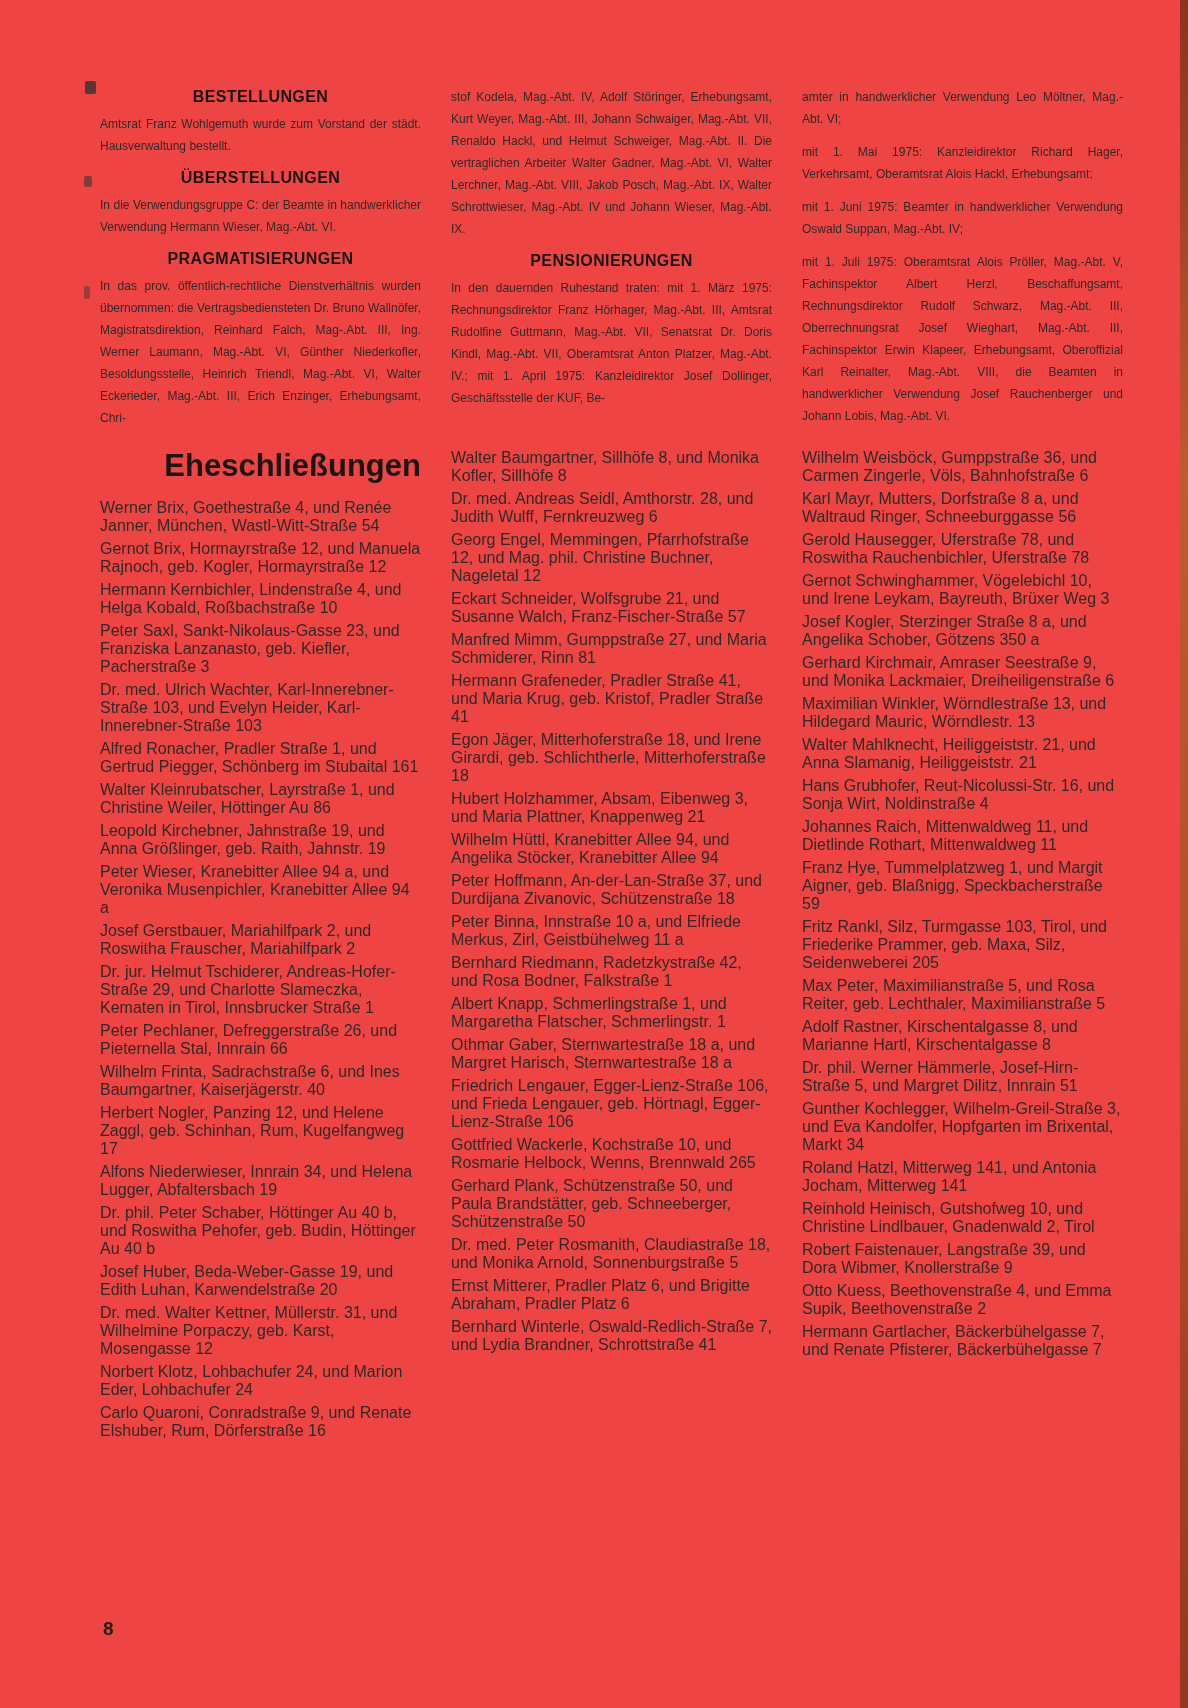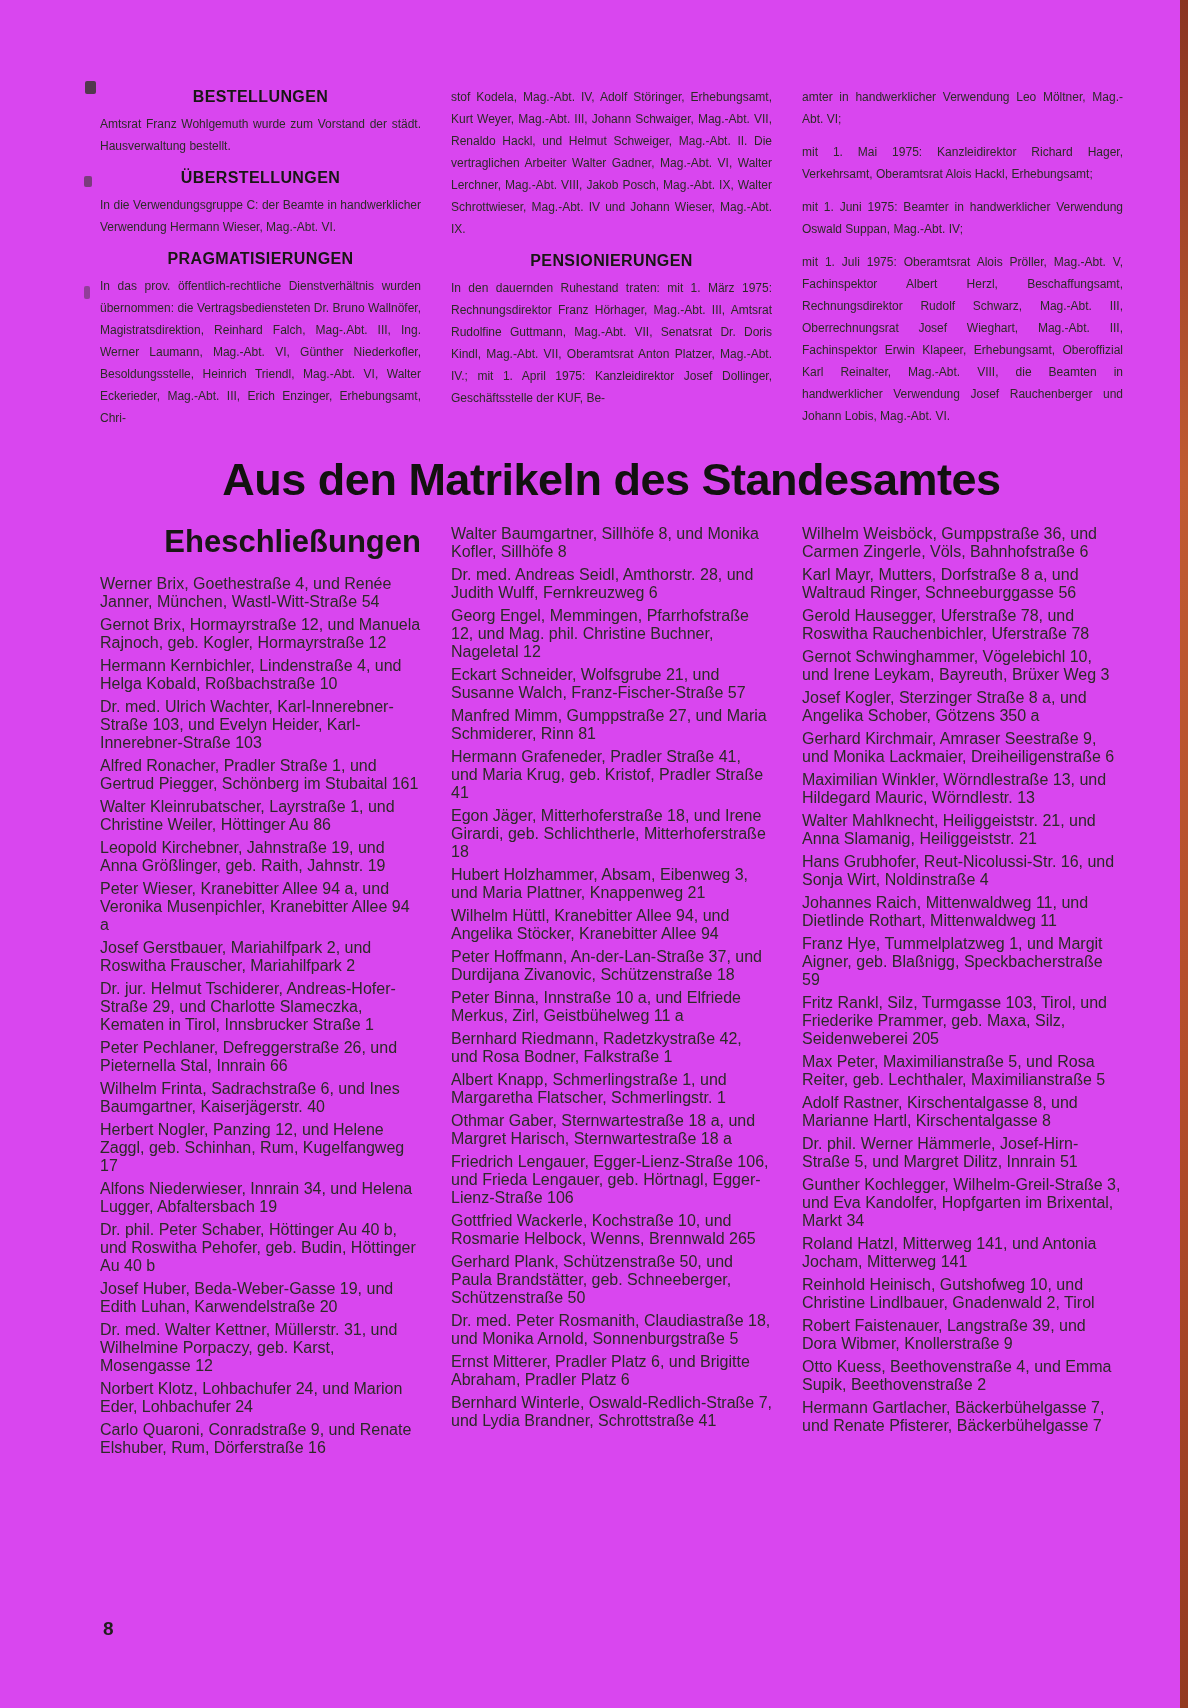--- a/index.html
+++ b/index.html
@@ -53,21 +53,21 @@
   }
 
   .page-number{
     position:absolute;left:103px;top:1618px;
     font-size:19px;font-weight:bold;color:#201f1c;
   }
 </style>
 </head>
 <body>
 
-<div class="page" style="background: #d946ef; color: rgb(44, 43, 39);">
+<div class="page" style="background: #ef4444; color: rgb(44, 43, 39);">
   <div class="edge-strip"></div>
   <div class="speck s1"></div>
   <div class="speck s2"></div>
   <div class="speck s3"></div>
 
   <div class="top-section cols" id="top-columns">
       <div class="col">
         <div class="heading">BESTELLUNGEN</div>
         <div class="para">Amtsrat Franz Wohlgemuth wurde zum Vorstand der städt. Hausverwaltung bestellt.</div>
         <div class="heading">ÜBERSTELLUNGEN</div>
@@ -81,28 +81,28 @@
         <div class="para">In den dauernden Ruhestand traten: mit 1. März 1975: Rechnungsdirektor Franz Hörhager, Mag.-Abt. III, Amtsrat Rudolfine Guttmann, Mag.-Abt. VII, Senatsrat Dr. Doris Kindl, Mag.-Abt. VII, Oberamtsrat Anton Platzer, Mag.-Abt. IV.; mit 1. April 1975: Kanzleidirektor Josef Dollinger, Geschäftsstelle der KUF, Be-</div>
       </div>
       <div class="col">
         <div class="para">amter in handwerklicher Verwendung Leo Möltner, Mag.-Abt. VI;</div>
         <div class="para">mit 1. Mai 1975: Kanzleidirektor Richard Hager, Verkehrsamt, Oberamtsrat Alois Hackl, Erhebungsamt;</div>
         <div class="para">mit 1. Juni 1975: Beamter in handwerklicher Verwendung Oswald Suppan, Mag.-Abt. IV;</div>
         <div class="para">mit 1. Juli 1975: Oberamtsrat Alois Pröller, Mag.-Abt. V, Fachinspektor Albert Herzl, Beschaffungsamt, Rechnungsdirektor Rudolf Schwarz, Mag.-Abt. III, Oberrechnungsrat Josef Wieghart, Mag.-Abt. III, Fachinspektor Erwin Klapeer, Erhebungsamt, Oberoffizial Karl Reinalter, Mag.-Abt. VIII, die Beamten in handwerklicher Verwendung Josef Rauchenberger und Johann Lobis, Mag.-Abt. VI.</div>
       </div>
     </div>
 
-  <h1 class="headline">Aus den Matrikeln des Standesamtes</h1>
 
   <div class="marriage-section cols" id="marriage-columns">
       <div class="col">
         <h2 class="section-title">Eheschließungen</h2>
         <p class="entry">Werner Brix, Goethestraße 4, und Renée Janner, München, Wastl-Witt-Straße 54</p>
         <p class="entry">Gernot Brix, Hormayrstraße 12, und Manuela Rajnoch, geb. Kogler, Hormayrstraße 12</p>
         <p class="entry">Hermann Kernbichler, Lindenstraße 4, und Helga Kobald, Roßbachstraße 10</p>
+        <p class="entry">Peter Saxl, Sankt-Nikolaus-Gasse 23, und Franziska Lanzanasto, geb. Kiefler, Pacherstraße 3</p>
         <p class="entry">Dr. med. Ulrich Wachter, Karl-Innerebner-Straße 103, und Evelyn Heider, Karl-Innerebner-Straße 103</p>
         <p class="entry">Alfred Ronacher, Pradler Straße 1, und Gertrud Piegger, Schönberg im Stubaital 161</p>
         <p class="entry">Walter Kleinrubatscher, Layrstraße 1, und Christine Weiler, Höttinger Au 86</p>
         <p class="entry">Leopold Kirchebner, Jahnstraße 19, und Anna Größlinger, geb. Raith, Jahnstr. 19</p>
         <p class="entry">Peter Wieser, Kranebitter Allee 94 a, und Veronika Musenpichler, Kranebitter Allee 94 a</p>
         <p class="entry">Josef Gerstbauer, Mariahilfpark 2, und Roswitha Frauscher, Mariahilfpark 2</p>
         <p class="entry">Dr. jur. Helmut Tschiderer, Andreas-Hofer-Straße 29, und Charlotte Slameczka, Kematen in Tirol, Innsbrucker Straße 1</p>
         <p class="entry">Peter Pechlaner, Defreggerstraße 26, und Pieternella Stal, Innrain 66</p>
         <p class="entry">Wilhelm Frinta, Sadrachstraße 6, und Ines Baumgartner, Kaiserjägerstr. 40</p>
         <p class="entry">Herbert Nogler, Panzing 12, und Helene Zaggl, geb. Schinhan, Rum, Kugelfangweg 17</p>

